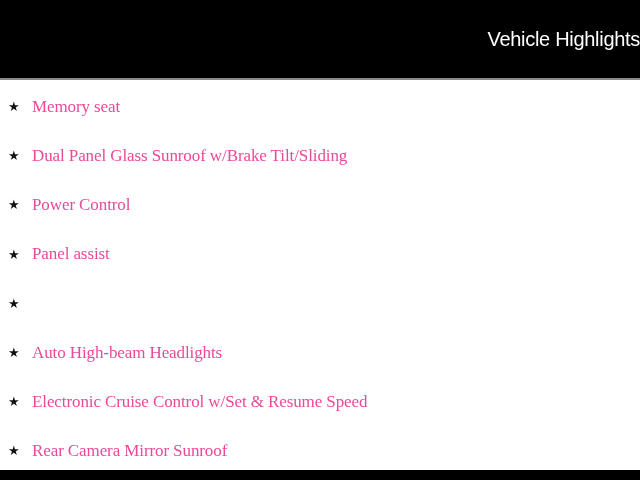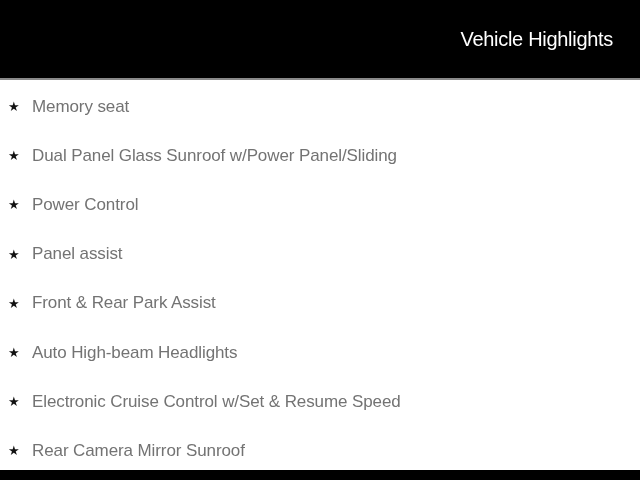--- a/index.html
+++ b/index.html
@@ -22,21 +22,20 @@
   .header-bar {
     position: absolute;
     top: 0;
     left: 0;
     width: 640px;
     height: 78px;
     background: #000000;
     display: flex;
     align-items: center;
     justify-content: flex-end;
-    padding-right: 27px;
     box-sizing: border-box;
   }
   .header-title {
     color: #ffffff;
     font-size: 20px;
     letter-spacing: -0.3px;
     font-weight: 400;
     white-space: nowrap;
   }
   .header-divider {
@@ -65,22 +64,23 @@
     width: 24px;
     flex: 0 0 24px;
     font-size: 13px;
     color: #111111;
     line-height: 1;
     text-align: left;
   }
   .highlight-label {
     font-size: 17px;
     letter-spacing: -0.1px;
-    color: #737373;
+    color: #ec4899;
     white-space: nowrap;
+    font-family: Liberation Serif, serif;
   }
   .footer-bar {
     position: absolute;
     left: 0;
     bottom: 0;
     width: 640px;
     height: 10px;
     background: #000000;
   }
 </style>
@@ -94,33 +94,32 @@
   </div>
   <div class="header-divider"></div>
 
   <ul class="highlights-list">
     <li class="highlight-item">
       <span class="star-bullet">★</span>
       <span class="highlight-label">Memory seat</span>
     </li>
     <li class="highlight-item">
       <span class="star-bullet">★</span>
-      <span class="highlight-label">Dual Panel Glass Sunroof w/Power Panel/Sliding</span>
+      <span class="highlight-label">Dual Panel Glass Sunroof w/Brake Tilt/Sliding</span>
     </li>
     <li class="highlight-item">
       <span class="star-bullet">★</span>
       <span class="highlight-label">Power Control</span>
     </li>
     <li class="highlight-item">
       <span class="star-bullet">★</span>
       <span class="highlight-label">Panel assist</span>
     </li>
     <li class="highlight-item">
       <span class="star-bullet">★</span>
-      <span class="highlight-label">Front &amp; Rear Park Assist</span>
     </li>
     <li class="highlight-item">
       <span class="star-bullet">★</span>
       <span class="highlight-label">Auto High-beam Headlights</span>
     </li>
     <li class="highlight-item">
       <span class="star-bullet">★</span>
       <span class="highlight-label">Electronic Cruise Control w/Set &amp; Resume Speed</span>
     </li>
     <li class="highlight-item">

